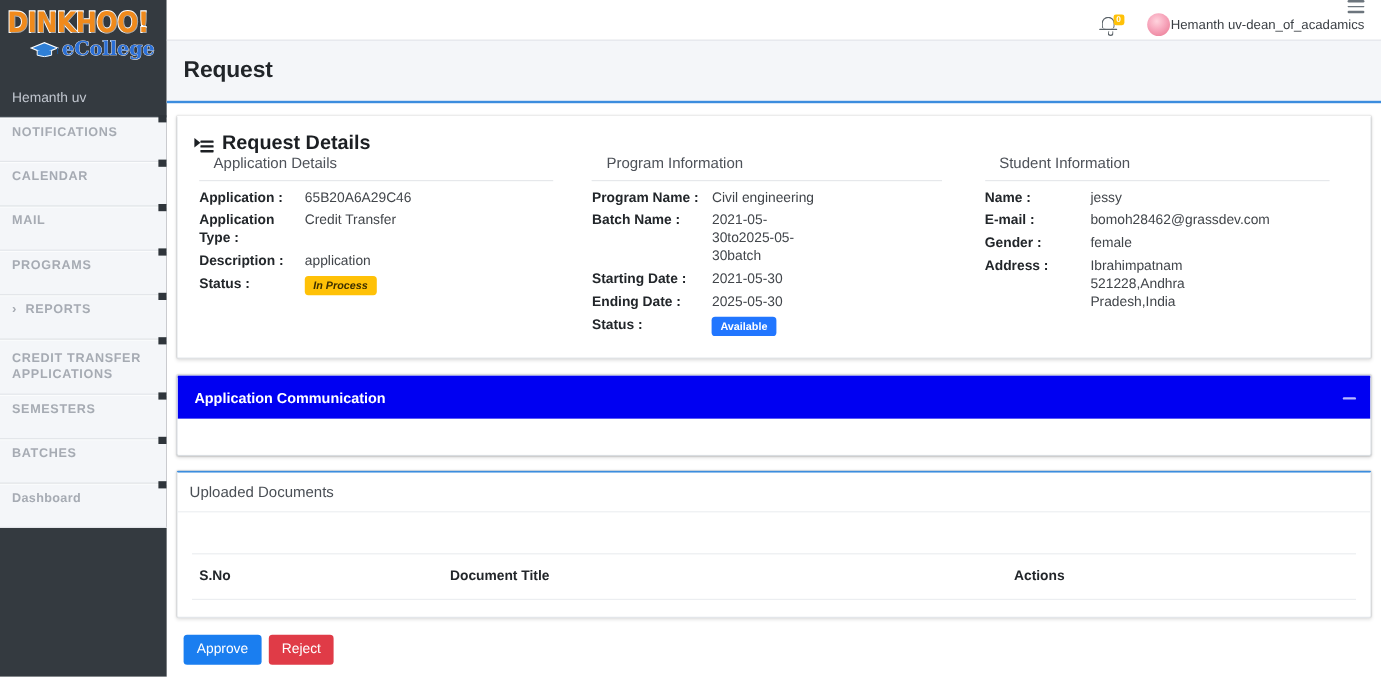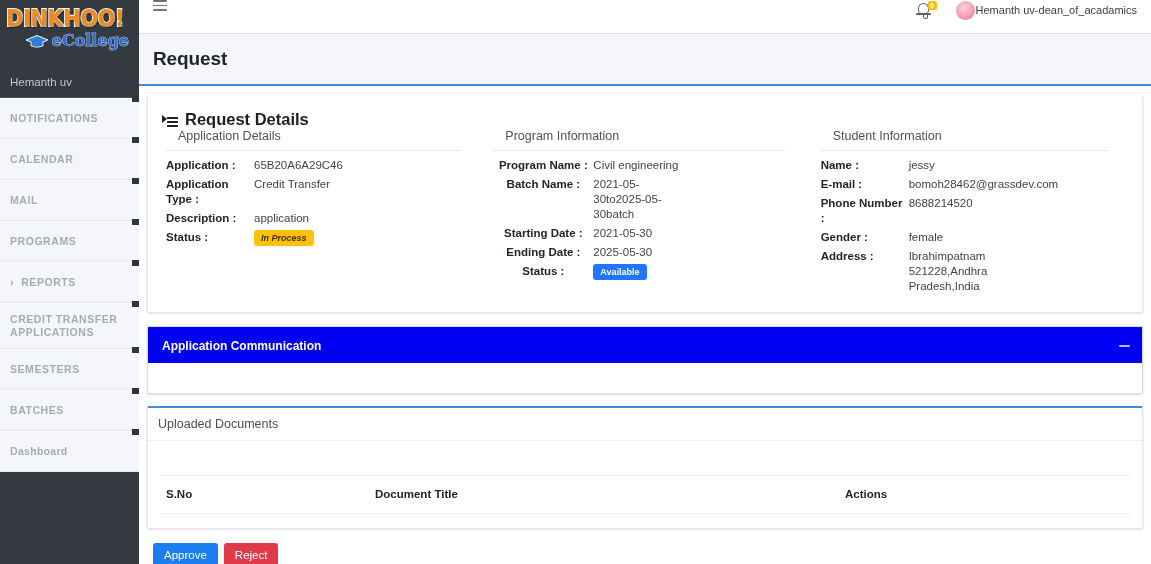--- a/index.html
+++ b/index.html
@@ -59,41 +59,41 @@
     border-bottom: 1px solid #4b545c;
   }
   .nav { list-style: none; }
   .nav-item {
     position: relative;
     background: #f4f6f9;
     color: #a6abb3;
     font-size: 10.5px;
     font-weight: 700;
     letter-spacing: 0.55px;
-    padding: 13px 10px 13px 10px;
+    padding: 1px 10px 13px 10px;
     border-bottom: 1px solid #e3e6ea;
     border-top: 1px solid #fbfcfd;
     line-height: 13px;
     cursor: pointer;
     min-height: 37px;
     display: flex; align-items: center;
   }
   .nav-item.two-line { padding-top: 9px; padding-bottom: 9px; justify-content: flex-end; }
   .nav-item .marker {
     position: absolute; right: 0px; top: -3px;
     width: 7px; height: 6px; background: #2f353b;
   }
   .nav-item .chev { margin-right: 7px; font-size: 11px; color:#a6abb3; }
   .nav-item.dashboard { letter-spacing: 0.3px; font-weight: 700; }
 
   
   .main { flex: 1 1 auto; height: 564px; background: #ffffff; position: relative; }
   .topbar {
     height: 34px; background: #ffffff; border-bottom: 1px solid #dee2e6;
-    display: flex; align-items: flex-start; padding: 0 14px;
+    display: flex; align-items: flex-end; padding: 0 14px; flex-direction: column;
   }
   .hamburger { width: 14px; display:flex; flex-direction: column; gap:3px; cursor:pointer; }
   .hamburger span { display:block; height:1.6px; background:#6c757d; border-radius:1px; }
   .topbar-right { margin-left: auto; display: flex; align-items: center; gap: 0px; }
   .bell-wrap { position: relative; width: 24px; height: 20px; margin-right: 16px; cursor:pointer;}
   .bell {
     position:absolute; left:2px; top:3px;
     width: 11px; height: 10px; border: 1.4px solid #5a6268;
     border-radius: 6px 6px 3px 3px; border-bottom: none;
   }
@@ -161,21 +161,21 @@
   .col:nth-child(1){ padding-left: 6px; }
   .col:nth-child(2){ padding-left: 10px; }
   .col:nth-child(3){ padding-left: 14px; }
   .col-head {
     font-size: 12.5px; color: #4e5259; font-weight: 400;
     padding: 0 0 7px 12px; border-bottom: 1px solid #e6e8eb; margin-bottom: 7px;
   }
   .kv { display: flex; font-size: 11.5px; line-height: 15px; margin-bottom: 4px; }
   .kv .k { font-weight: 700; color: #22262a; flex: 0 0 88px; }
   .kv .v { color: #41454a; flex: 1 1 auto; }
-  .col:nth-child(2) .kv .k { flex: 0 0 100px; text-align: center; }
+  .col:nth-child(2) .kv .k { flex: 0 0 100px; }
   .col:nth-child(3) .kv .k { flex: 0 0 88px; }
   .badge {
     display: inline-block; font-size: 9px; font-weight: 700;
     padding: 3px 7px 3px 7px; border-radius: 3px; line-height: 10px;
   }
   .badge-warn { background: #ffc107; color: #3d2f00; font-style: italic; }
   .badge-info { background: #2176ff; color: #ffffff; }
 
   .comm-card {
     margin-top: 13px;
@@ -379,24 +379,20 @@
 
           <div class="col">
             <div class="col-head">Student Information</div>
             <div class="kv">
               <span class="k">Name :</span>
               <span class="v">jessy</span>
             </div>
             <div class="kv">
               <span class="k">E-mail :</span>
               <span class="v">bomoh28462@grassdev.com</span>
-            </div>
-            <div class="kv">
-              <span class="k">Phone Number :</span>
-              <span class="v">8688214520</span>
             </div>
             <div class="kv">
               <span class="k">Gender :</span>
               <span class="v">female</span>
             </div>
             <div class="kv">
               <span class="k">Address :</span>
               <span class="v" style="max-width:140px;">Ibrahimpatnam 521228,Andhra Pradesh,India</span>
             </div>
           </div>

